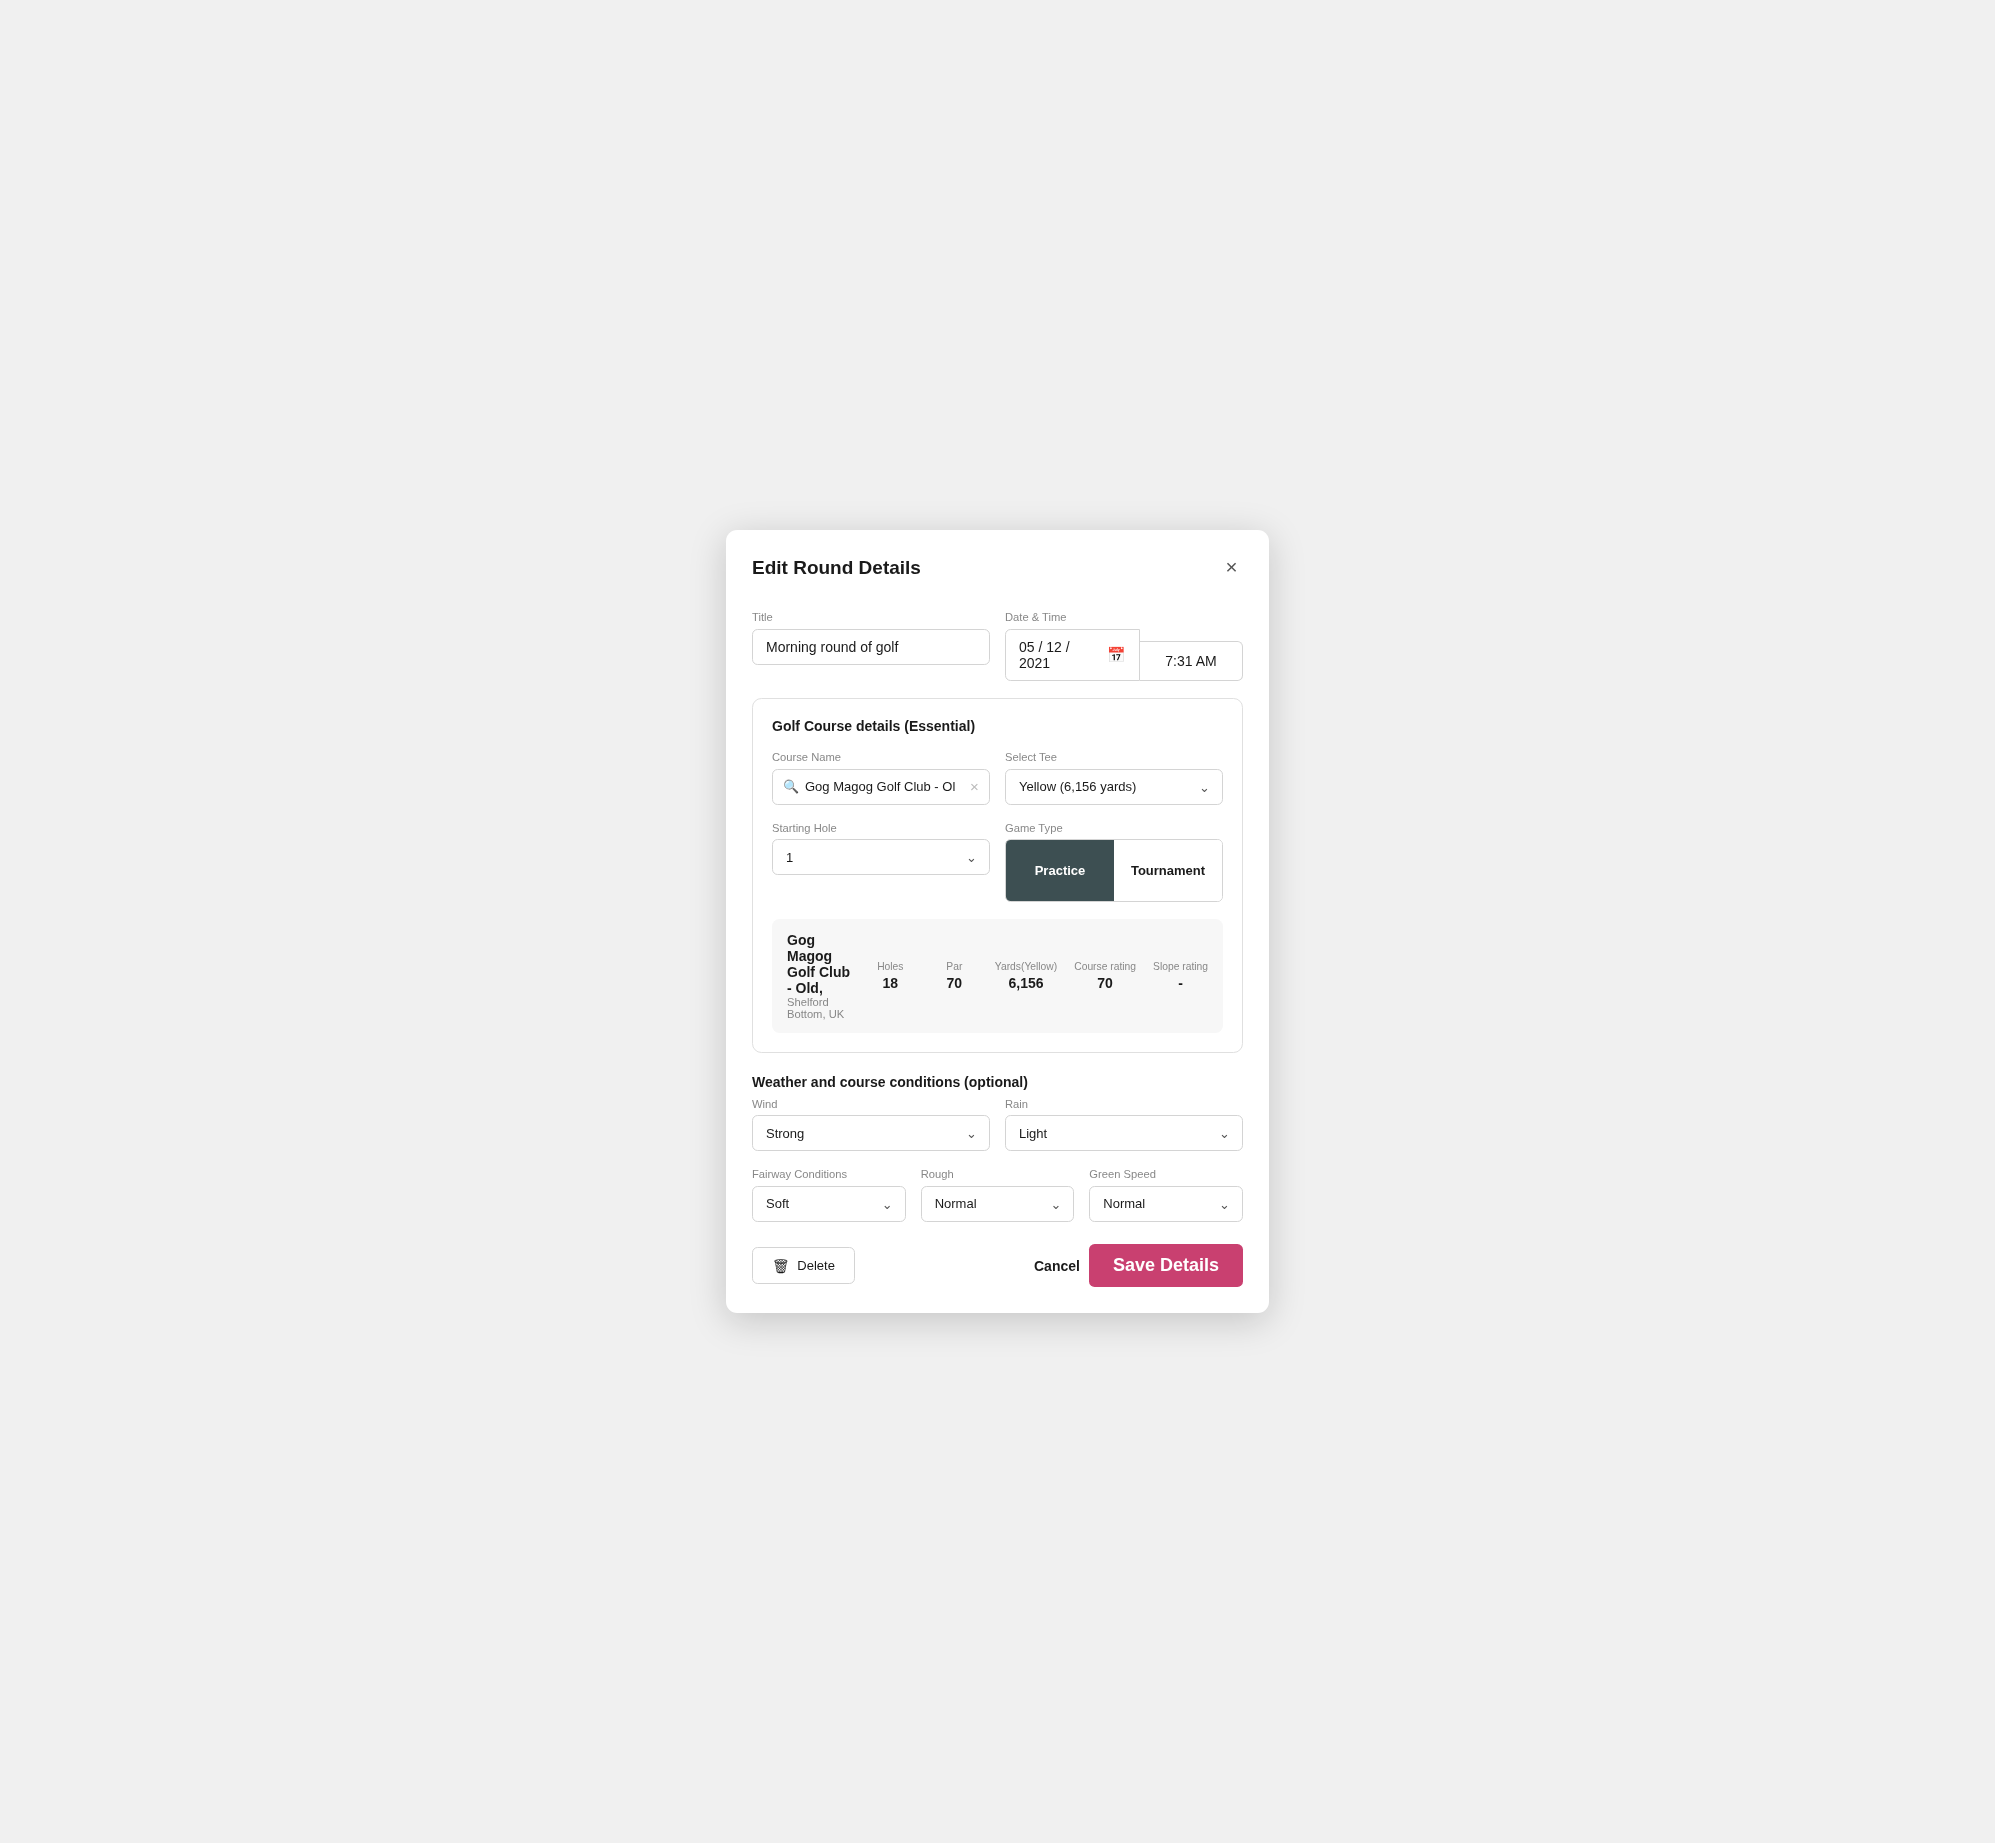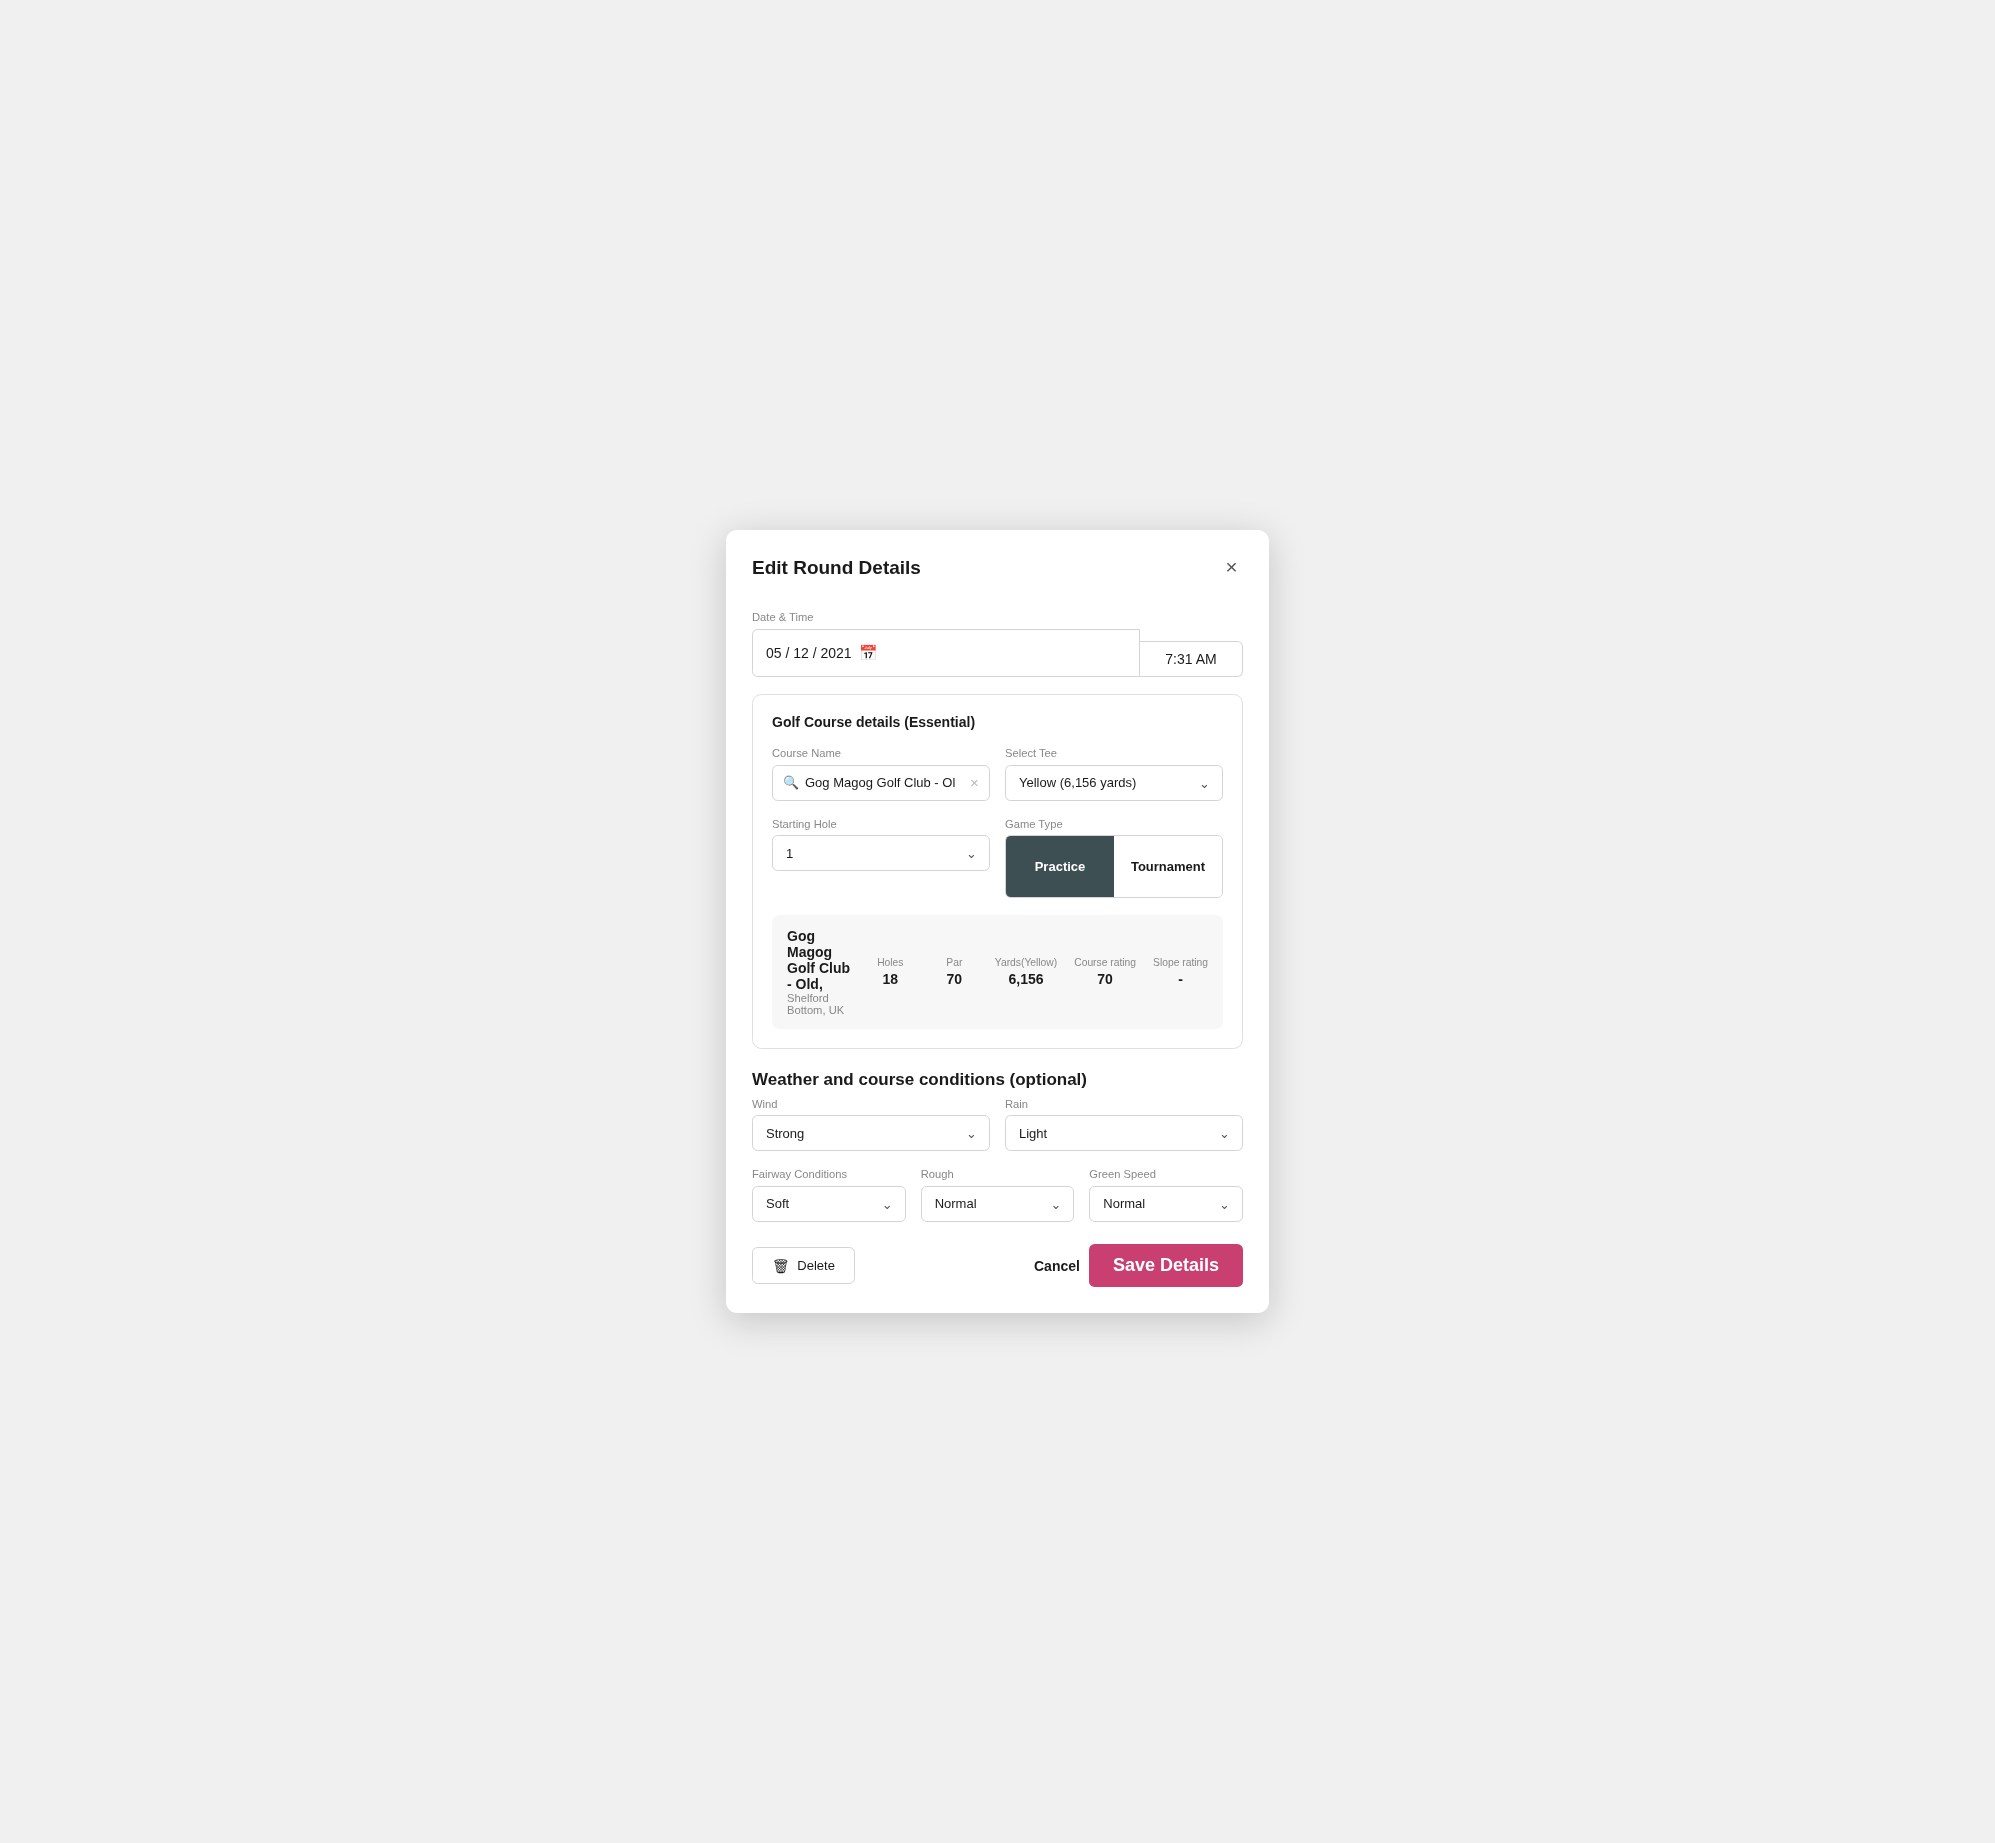--- a/index.html
+++ b/index.html
@@ -217,21 +217,21 @@
       font-size: 10.3px;
       color: #888;
       margin-bottom: 2.8px;
     }
     .stat-value {
       font-size: 14px;
       font-weight: 700;
       color: #1a1a1a;
     }
     .section-title-plain {
-      font-size: 17px;
+      font-size: 14px;
       font-weight: 700;
       color: #1a1a1a;
       margin-bottom: 8px;
     }
     .conditions-section {
       margin-bottom: 22.5px;
     }
     .footer-row {
       display: flex;
       align-items: center;
@@ -280,20 +280,24 @@
 <body>
 
 <div class="modal">
 
   <div class="modal-header">
     <span class="modal-title">Edit Round Details</span>
     <button class="close-btn">×</button>
   </div>
 
   <div class="form-row">
+    <div class="form-group">
+      <span class="form-label">Title</span>
+      <input class="form-input" type="text" value="Morning round of golf" style="">
+    </div>
     <div class="form-group">
       <span class="form-label">Date &amp; Time</span>
       <div class="date-time-group">
         <div class="date-box">
           <span>05 / 12 / 2021</span>
           <span class="calendar-icon">📅</span>
         </div>
         <div class="time-box">
           <span>7:31 AM</span>
         </div>

